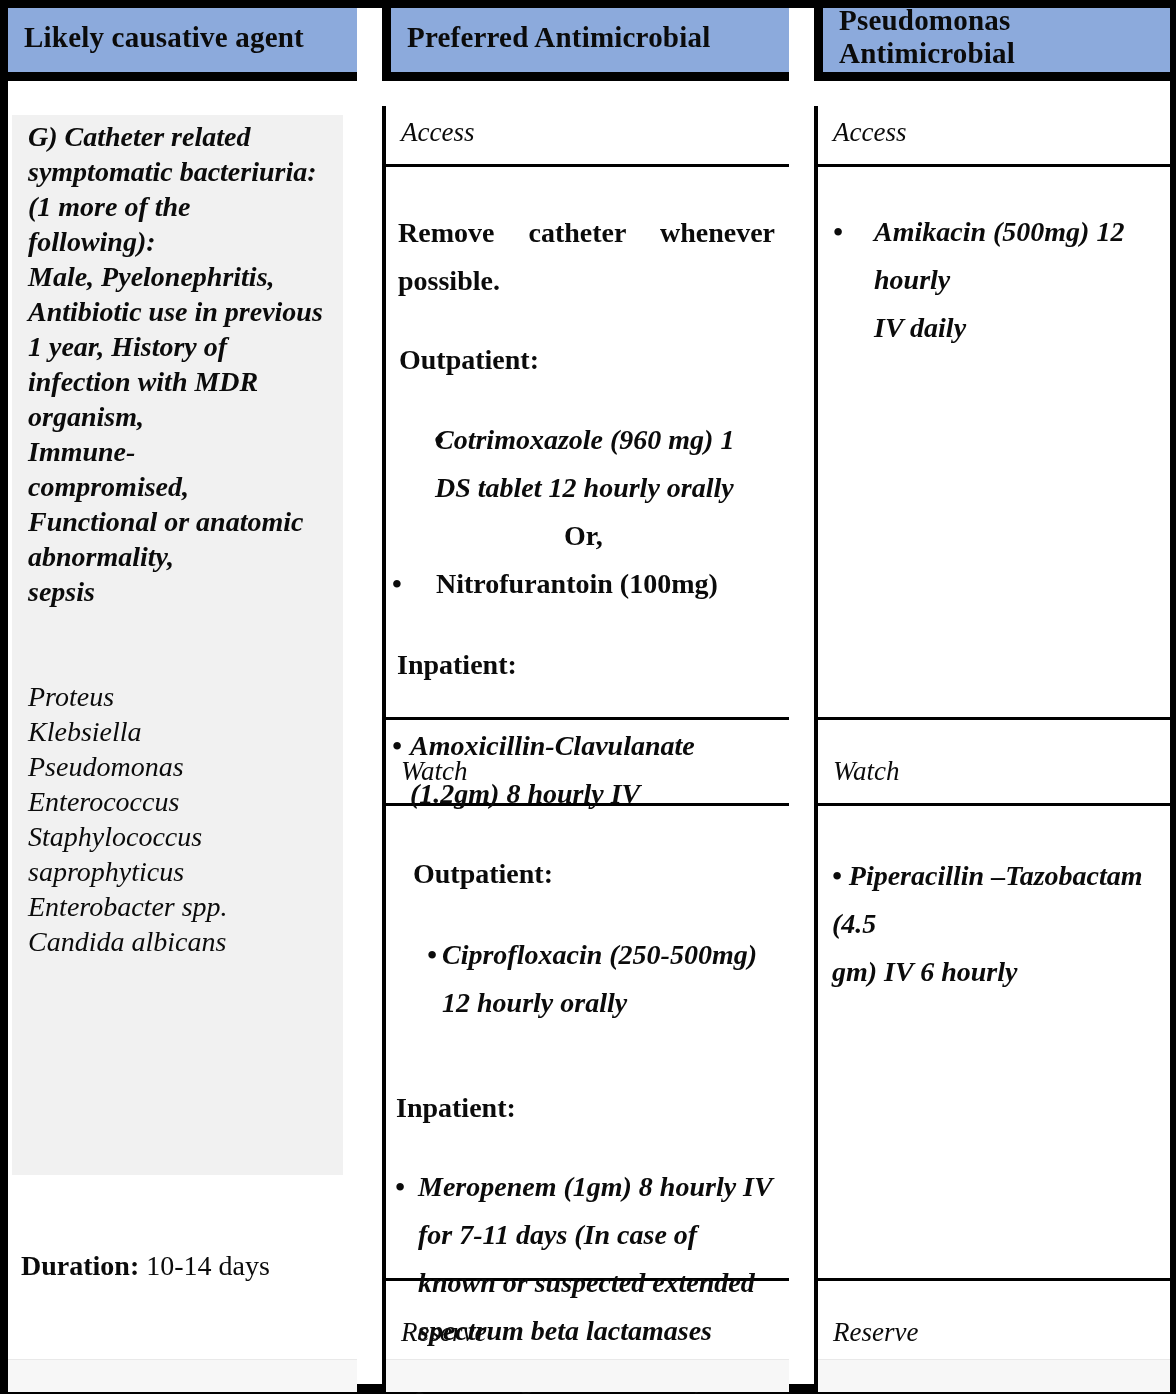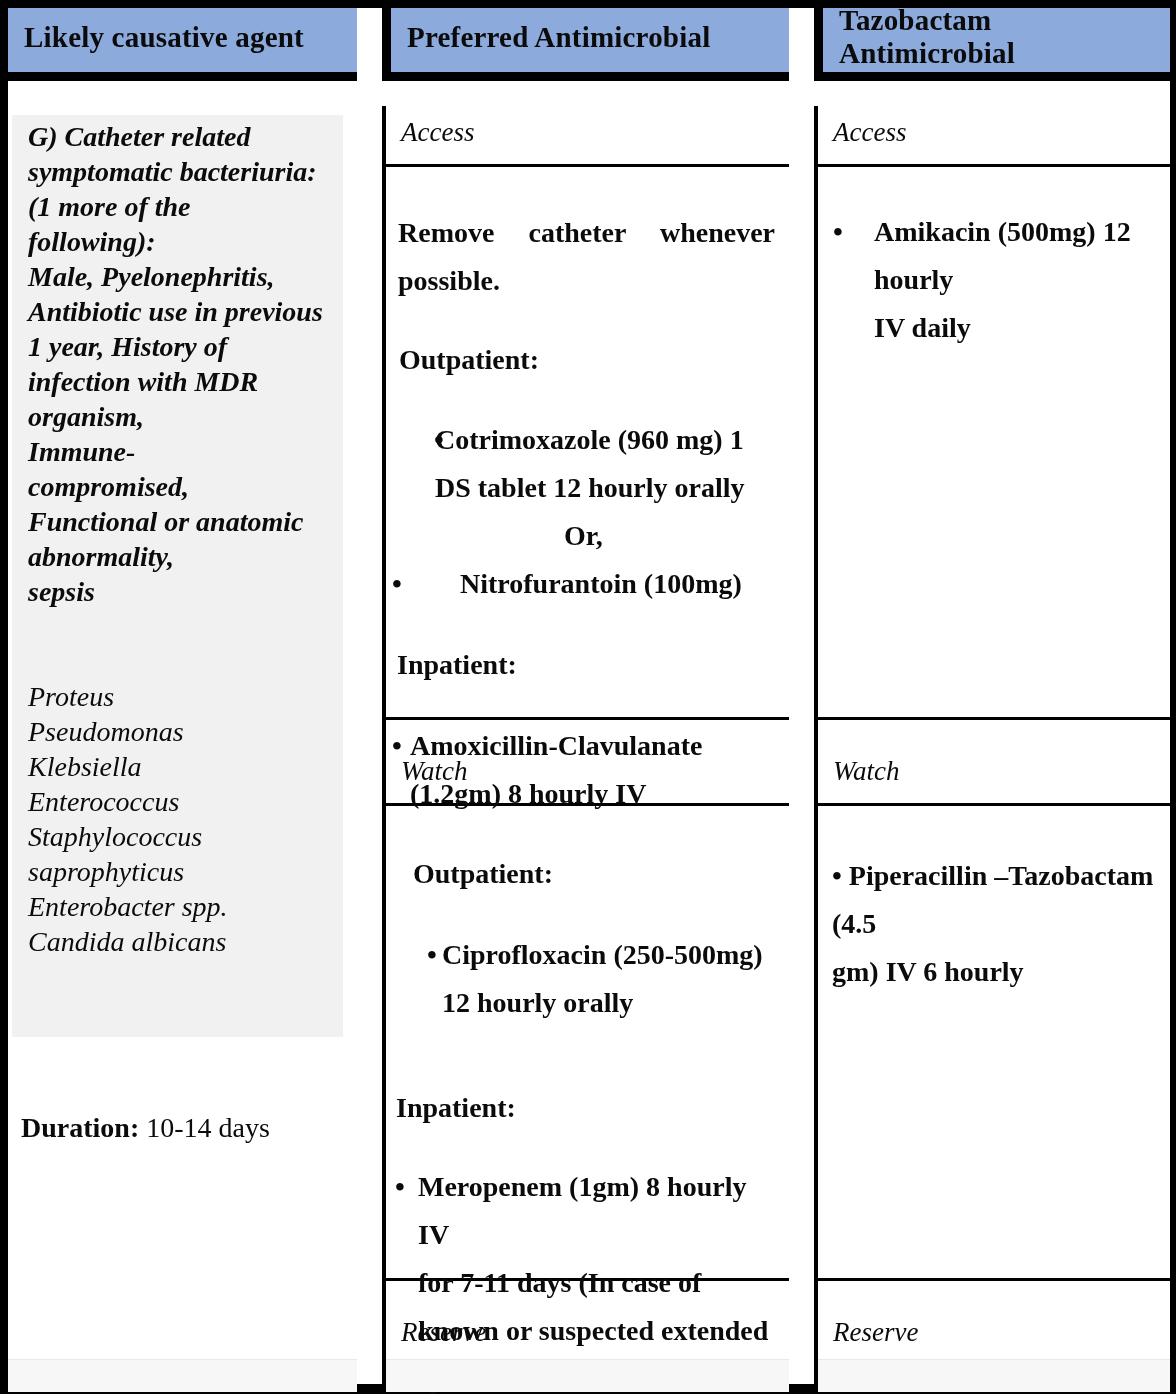--- a/index.html
+++ b/index.html
@@ -46,28 +46,28 @@
     padding:11px 0 0 15px;
   }
   .content-cell{
     border-bottom:3px solid var(--border);
     font-weight:bold;font-size:28px;line-height:48px;
     position:relative;
   }
   .cc-access{height:528px;flex:0 0 528px;}
   .cc-watch{height:450px;flex:0 0 450px;}
   .cc-rest{flex:1 1 auto;border-bottom:none;}
-  .pre{white-space:pre-line;}
+  .pre{white-space:pre-line;font-style:italic;}
   .justify{text-align:justify;}
   
   .bullet{position:relative;}
   .bullet::before{content:"\2022";position:absolute;top:0;}
   .b-lg{padding-left:49px;margin:32px 16px 0 0;}
   .b-lg::before{left:48px;}
-  .b-sm{padding-left:74px;margin:0 16px 0 0;}
+  .b-sm{padding-left:50px;margin:0 16px 0 0;}
   .b-sm::before{left:6px;}
   .b-amox{padding-left:24px;margin:33px 16px 0 0;}
   .b-amox::before{left:6px;}
   .b-cipro{padding-left:56px;margin:33px 12px 0 0;}
   .b-cipro::before{left:41px;}
   .b-mero{padding-left:32px;margin:31px 10px 0 0;}
   .b-mero::before{left:9px;}
   .b-amik{padding-left:56px;margin:16px 10px 0 0;}
   .b-amik::before{left:15px;}
   .b-pip{margin:21px 12px 0 14px;}
@@ -76,21 +76,21 @@
   .intro{margin:17px 14px 0 12px;}
   .lbl-out1{margin:31px 0 0 13px;}
   .or-line{margin:0 0 0 178px;}
   .lbl-in1{margin:33px 0 0 11px;}
   .lbl-out2{margin:19px 0 0 27px;}
   .lbl-in2{margin:57px 0 0 10px;}
   
   .agent-gray{
     margin:9px 14px 0 4px;
     background:var(--agent_bg);
-    height:922px;
+    height:1060px;
     padding:4px 8px 0 16px;
   }
   .condition{
     font-weight:bold;font-style:italic;
     font-size:28px;line-height:35px;
   }
   .organisms{margin-top:70px;font-style:italic;font-size:28px;line-height:35px;}
   .duration{margin:50px 0 0 13px;font-size:28px;}
   .duration .dlabel{font-weight:bold;}
   
@@ -100,42 +100,42 @@
     border-top:1px solid #e9e9e9;
   }
 </style>
 </head>
 <body>
 
 <div class="table">
 
   <div class="hcell c1">Likely causative agent</div>
   <div class="hcell c2">Preferred Antimicrobial</div>
-  <div class="hcell c3">Tazobactam Antimicrobial</div>
+  <div class="hcell c3">Pseudomonas Antimicrobial</div>
 
   <div class="bodycol lft">
     <div class="agent-gray">
       <div class="condition pre">G) Catheter related
 symptomatic bacteriuria:
 (1 more of the
 following):
 Male, Pyelonephritis,
 Antibiotic use in previous
 1 year, History of
 infection with MDR
 organism,
 Immune-
 compromised,
 Functional or anatomic
 abnormality,
 sepsis</div>
       <div class="organisms">
         <div class="org">Proteus</div>
+        <div class="org">Klebsiella</div>
         <div class="org">Pseudomonas</div>
-        <div class="org">Klebsiella</div>
         <div class="org">Enterococcus</div>
         <div class="org">Staphylococcus saprophyticus</div>
         <div class="org">Enterobacter spp.</div>
         <div class="org">Candida albicans</div>
       </div>
     </div>
     <div class="duration">
       <span class="dlabel">Duration:</span>
       <span class="dvalue">10-14 days</span>
     </div>

